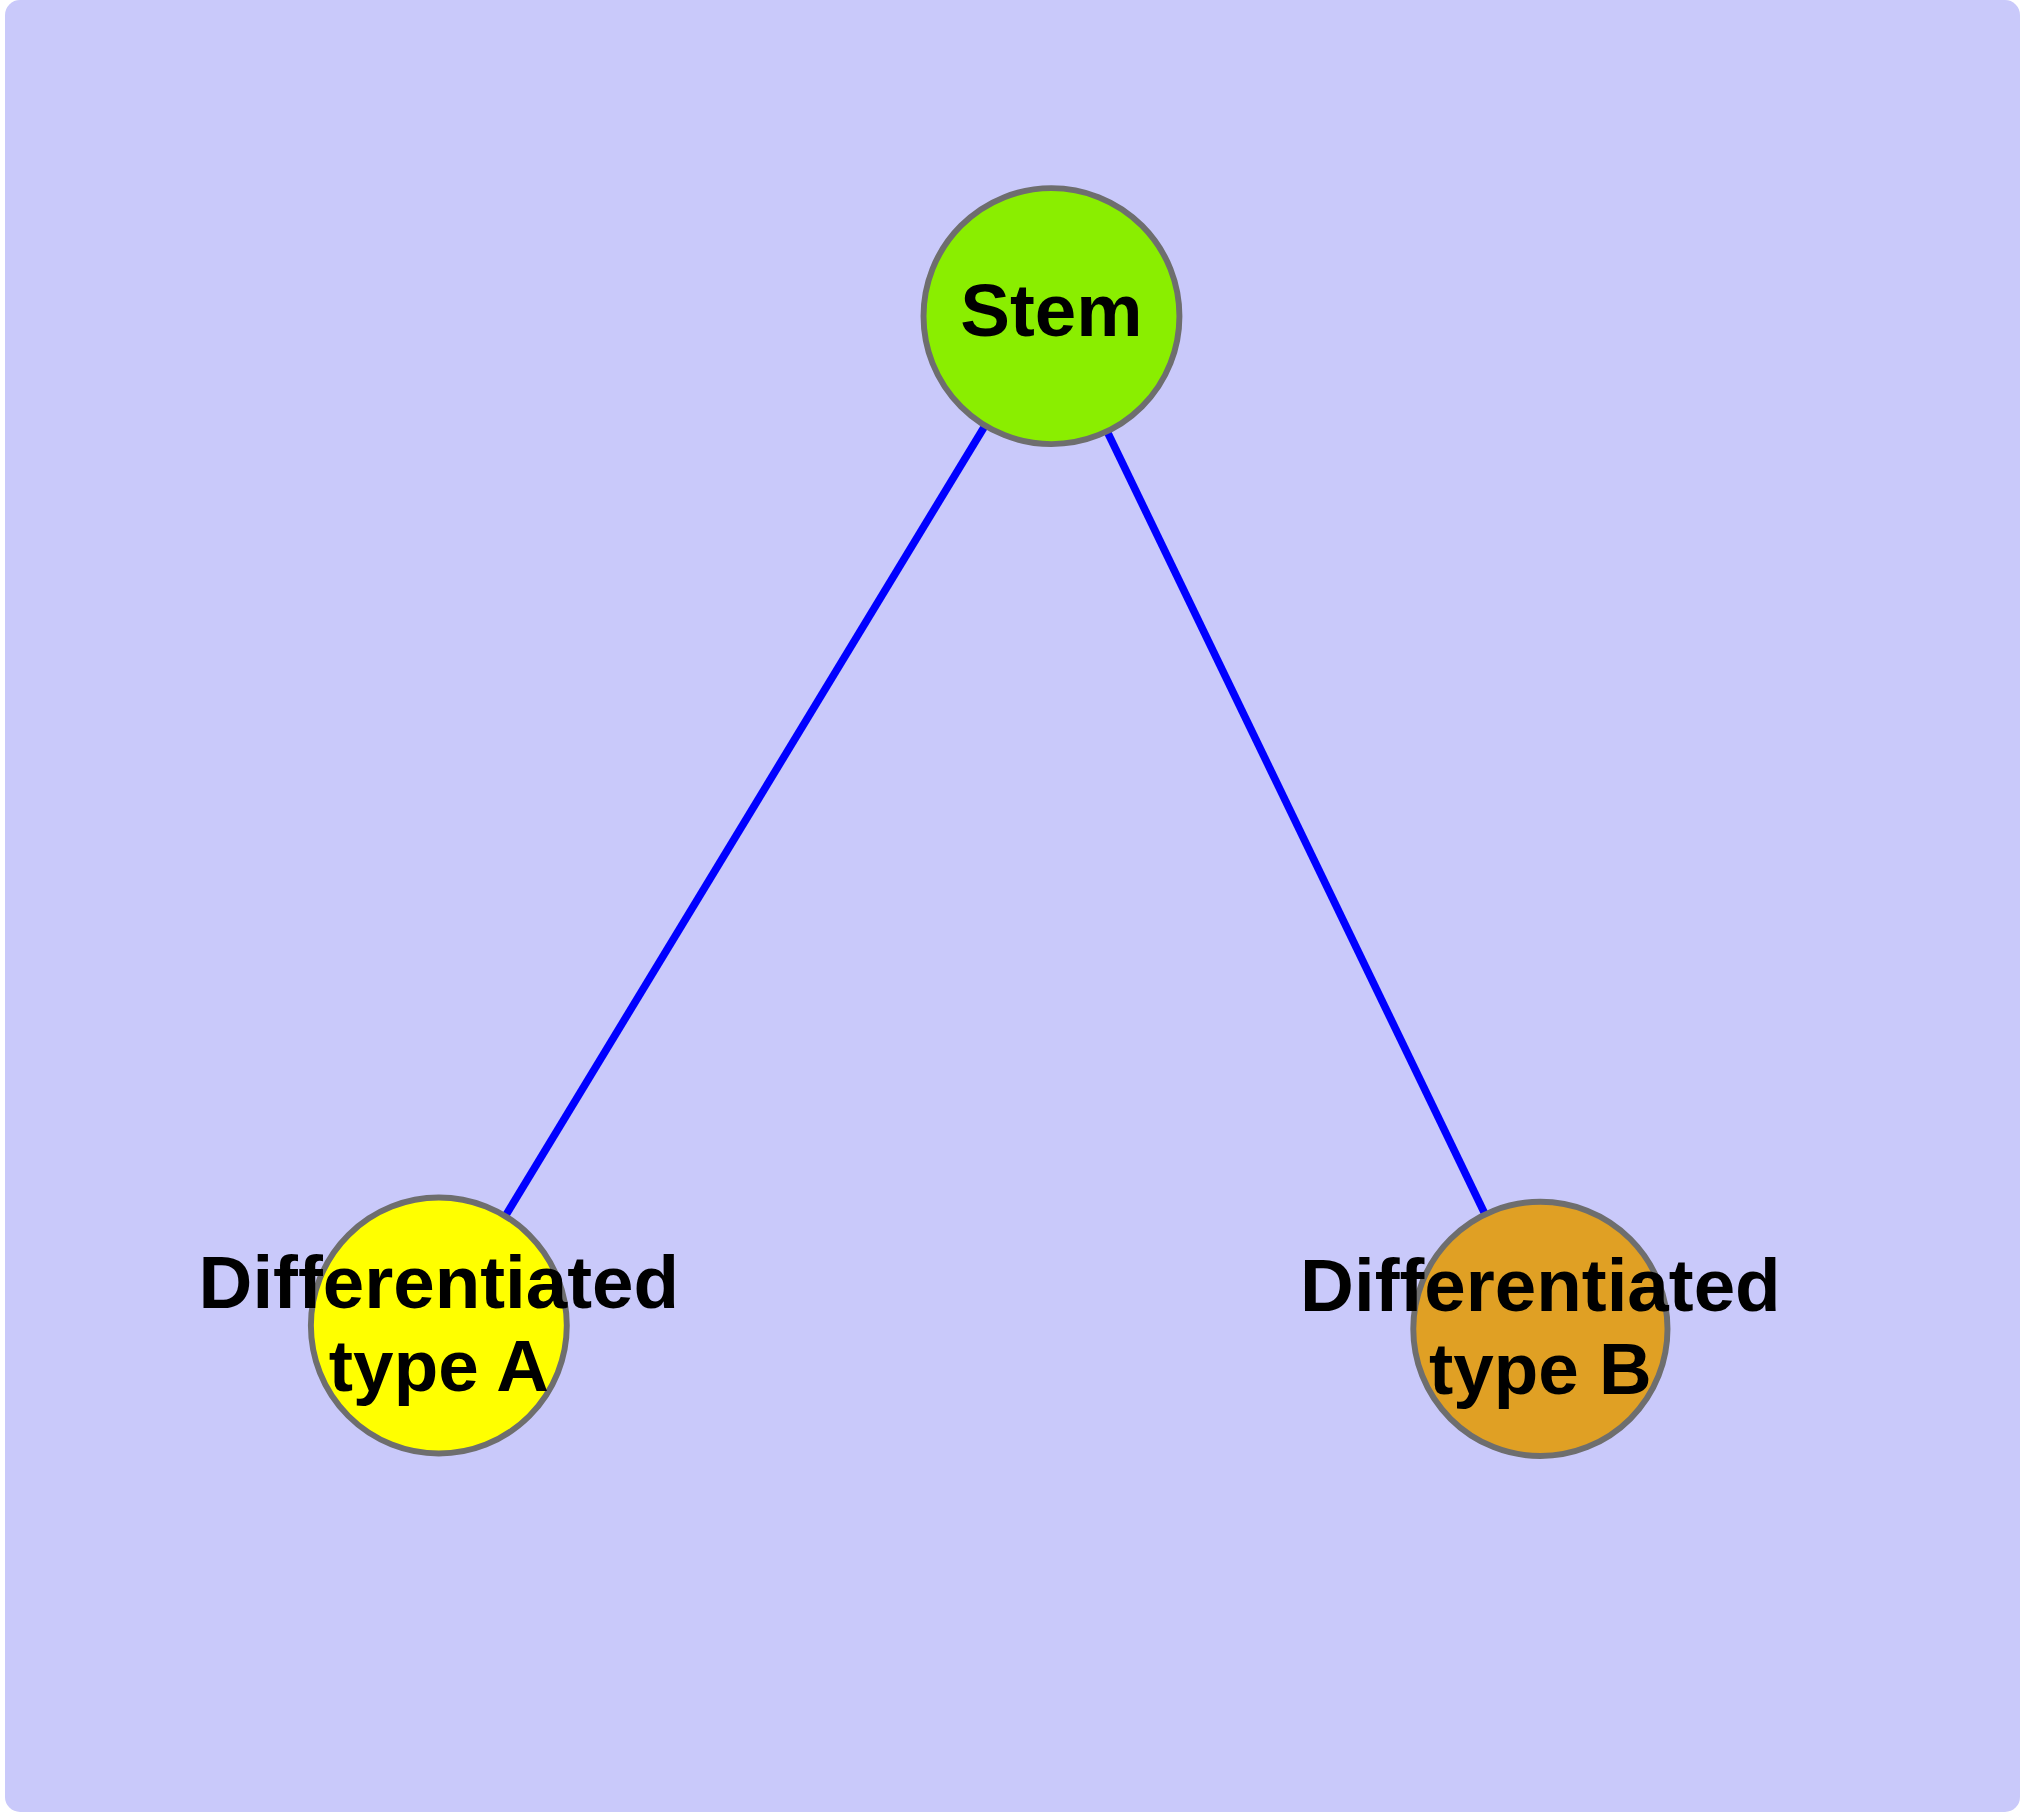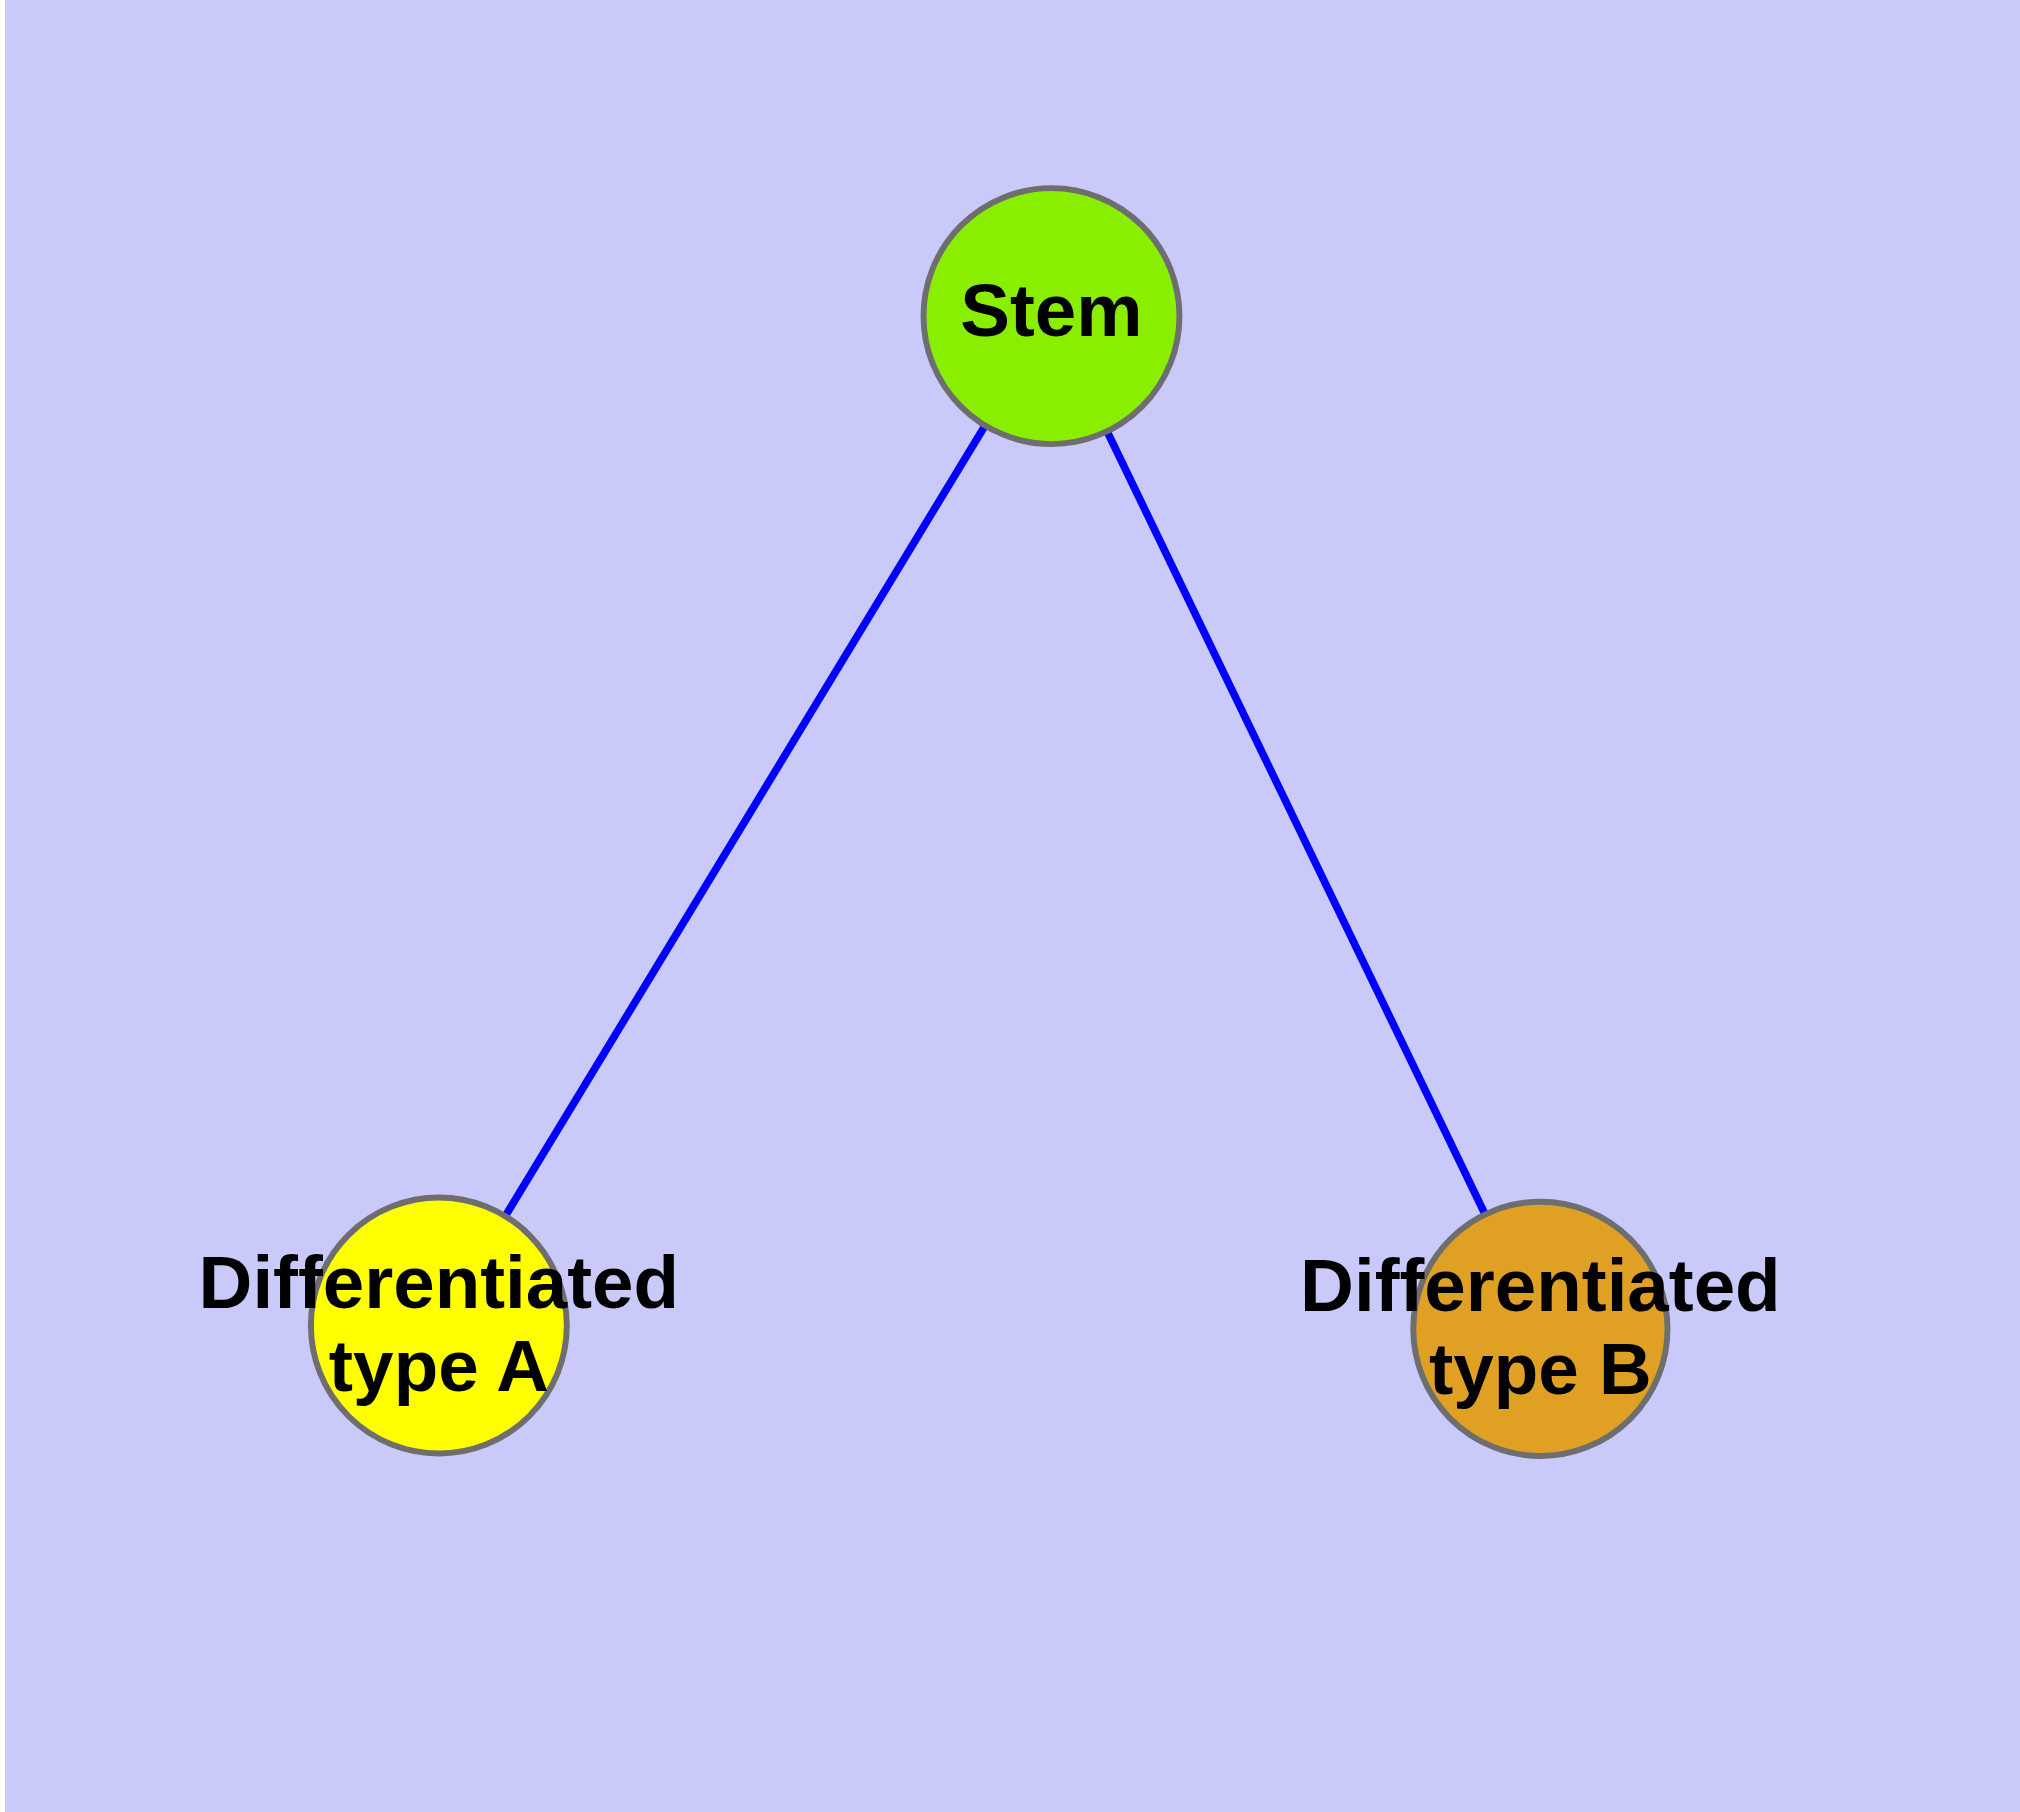--- a/index.html
+++ b/index.html
@@ -16,20 +16,21 @@
     overflow: hidden;
     font-family: "Liberation Sans", sans-serif;
   }
   #graph-surface {
     position: absolute;
     left: 5.1px;
     top: 0px;
     width: 2015px;
     height: 1812px;
     background: #c9c9fa;
+    border-radius: 15px;
   }
   svg#graph-svg {
     position: absolute;
     left: 0;
     top: 0;
     width: 100%;
     height: 100%;
     display: block;
   }
   .edge-line {

